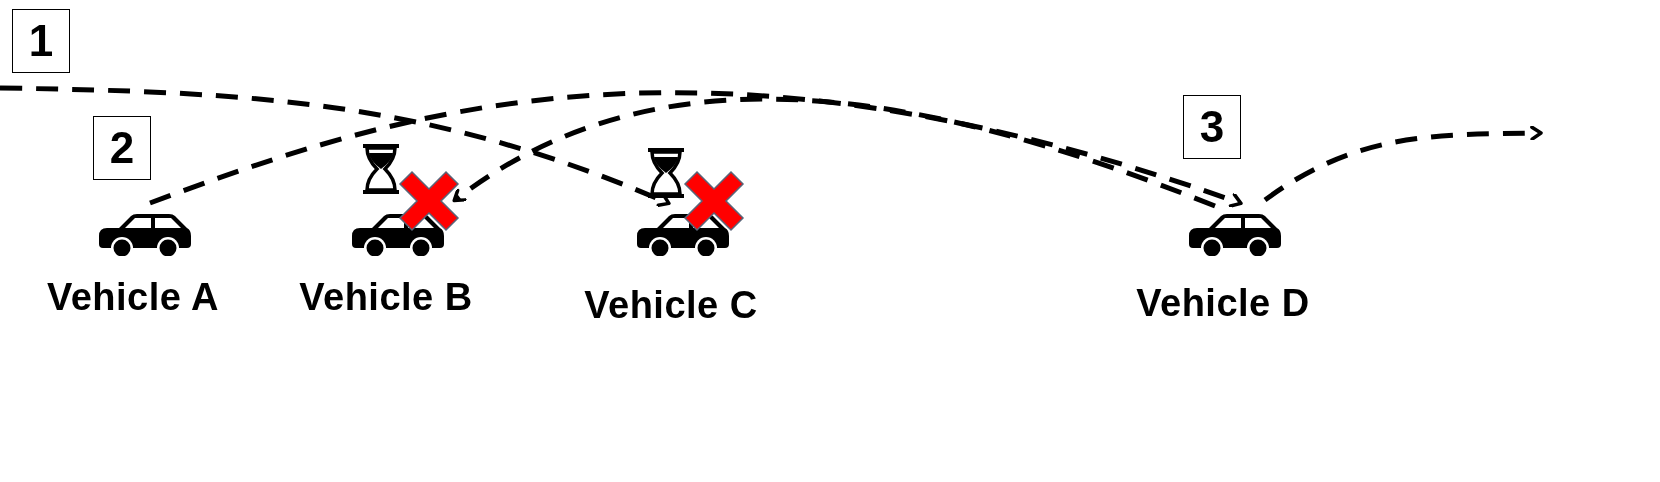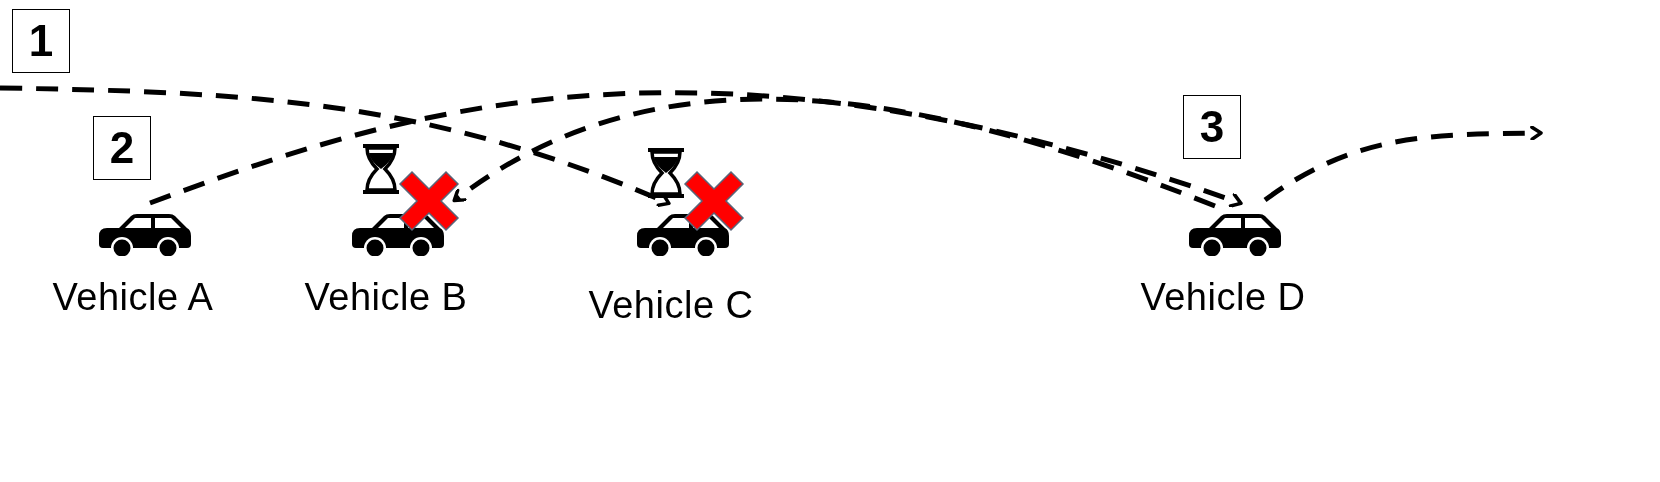--- a/index.html
+++ b/index.html
@@ -1,20 +1,20 @@
 <!DOCTYPE html>
 <html><head>
 <meta charset="utf-8">
 <style>
   html, body { margin:0; padding:0; background:#ffffff; }
   body { width:1660px; height:482px; position:relative; overflow:hidden; font-family:"Liberation Sans", sans-serif; }
   .canvas { position:absolute; left:0; top:0; width:1660px; height:482px; }
   .step-box { position:absolute; width:58px; height:64px; border:1.5px solid #000; background:#fff; box-sizing:border-box;
     display:flex; align-items:center; justify-content:center; font-weight:bold; font-size:44px; color:#000; }
-  .vehicle-label { position:absolute; font-weight:normal; font-size:38px; color:#000; white-space:nowrap; transform:translateX(-50%); letter-spacing:0.5px; }
+  .vehicle-label { position:absolute; font-weight:bold; font-size:38px; color:#000; white-space:nowrap; transform:translateX(-50%); letter-spacing:0.5px; }
   .icon { position:absolute; }
 </style>
 </head>
 <body>
 
 <div class="canvas">
   <svg id="paths-svg" width="1660" height="482" style="position:absolute;left:0;top:0">
     <defs>
       <marker id="arrowhead" markerWidth="14" markerHeight="14" refX="10" refY="7" orient="auto" markerUnits="userSpaceOnUse">
         <polyline points="2,1 11,7 2,13" fill="none" stroke="#000" stroke-width="3.5" stroke-linecap="round" stroke-linejoin="round"></polyline>
@@ -63,21 +63,21 @@
       </svg>
     <svg class="icon xmark" width="62" height="62" viewBox="0 0 62 62" style="left: 683px; top: 170px;">
         <use href="#x-shape"></use>
       </svg>
     <div class="vehicle-label" style="left: 671px; top: 284px;">Vehicle C</div>
   </div>
   <div id="veh3">
     <svg class="icon car" width="100" height="50" viewBox="0 0 100 50" style="left: 1185px; top: 206px;">
         <use href="#car-shape"></use>
       </svg>
-    <div class="vehicle-label" style="left: 1223px; top: 276px;">Vehicle D</div>
+    <div class="vehicle-label" style="left: 1223px; top: 282px;">Vehicle D</div>
   </div>
 
   <svg width="0" height="0" style="position:absolute">
     <defs>
       <g id="car-shape">
         <path d="M4 30 Q4 22 12 22 L24 22 L36 10 Q38 8 42 8 L74 8 Q78 8 80 10 L92 22 Q96 24 96 30 L96 38 Q96 42 92 42 L84 42 A12 12 0 0 0 62 42 L38 42 A12 12 0 0 0 16 42 L8 42 Q4 42 4 38 Z" fill="#000"></path>
         <path d="M30 22 L40 12 L56 12 L56 22 Z" fill="#fff"></path>
         <path d="M60 12 L76 12 L86 22 L60 22 Z" fill="#fff"></path>
         <circle cx="27" cy="42" r="11" fill="#fff"></circle>
         <circle cx="27" cy="42" r="8.5" fill="#000"></circle>

